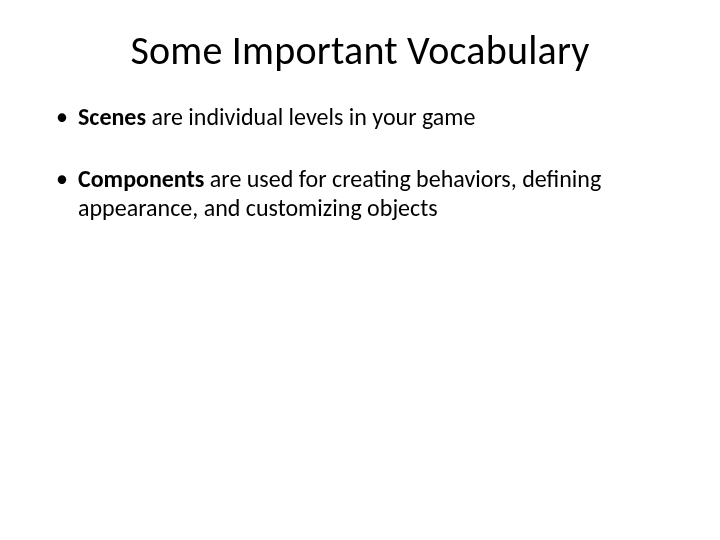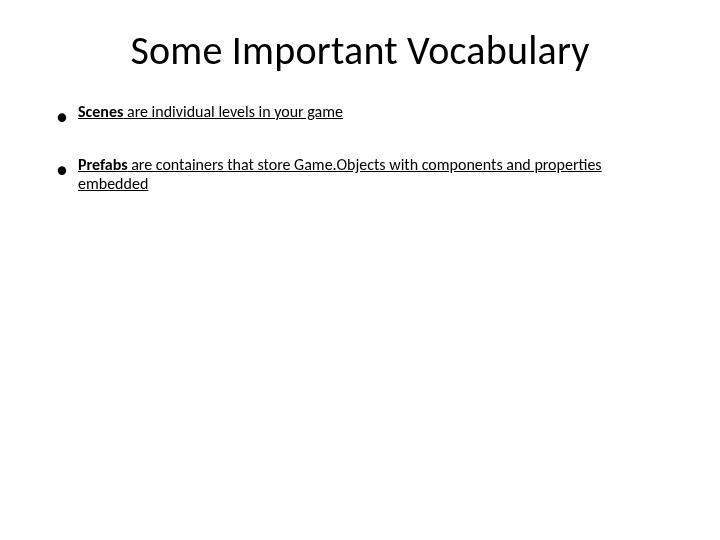--- a/index.html
+++ b/index.html
@@ -25,24 +25,23 @@
     letter-spacing: 0.2px;
   }
   ul.bullets {
     list-style: none;
     padding: 0;
     margin: 0;
   }
   ul.bullets > li {
     position: relative;
     padding-left: 28px;
-    font-size: 16px;
+    font-size: 24px;
     line-height: 1.18;
     margin-bottom: 34px;
-    text-decoration: underline;
   }
   ul.bullets > li::before {
     content: "•";
     position: absolute;
     left: 6px;
     top: 0;
     font-size: 24px;
   }
   .term {
     font-weight: 700;
@@ -51,16 +50,16 @@
 </head>
 <body>
 
 <div class="slide">
   <h1 class="title">Some Important Vocabulary</h1>
   <ul class="bullets">
     <li>
       <span class="term">Scenes</span><span> are individual levels in your game</span>
     </li>
     <li>
-      <span class="term">Prefabs</span><span> are containers that store Game.Objects with components and properties embedded</span>
+      <span class="term">Components</span><span> are used for creating behaviors, defining appearance, and customizing objects</span>
     </li>
   </ul>
 </div>
 
 </body></html>

